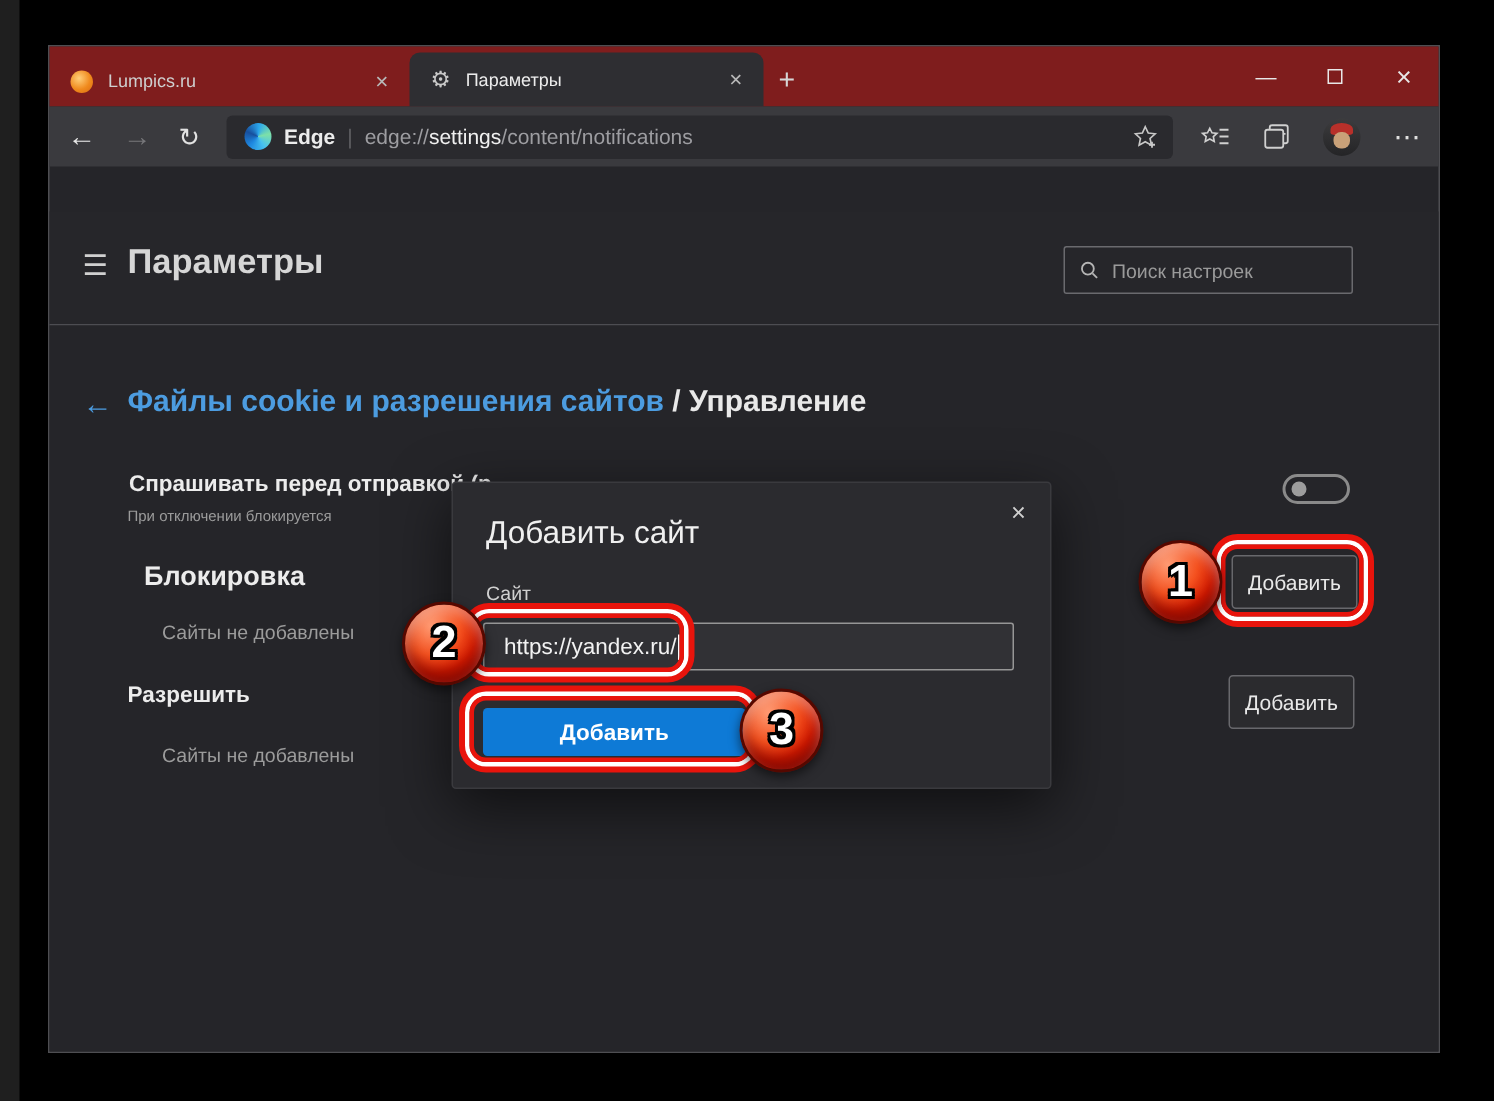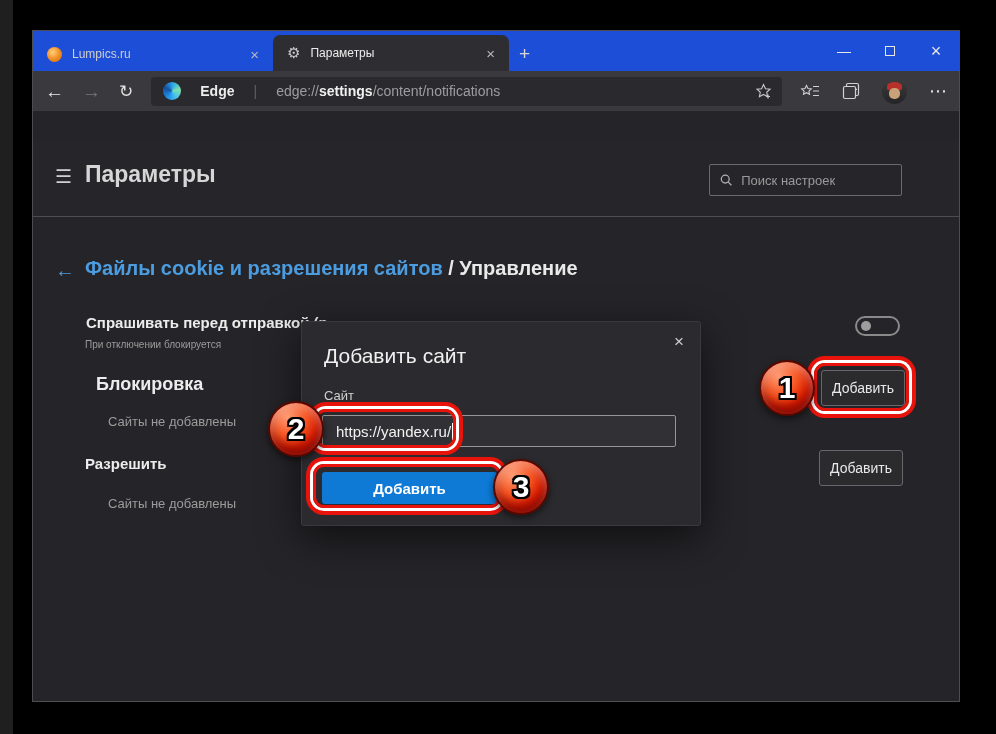--- a/index.html
+++ b/index.html
@@ -6,48 +6,48 @@
   html,body { background:#000; }
   body { font-family:"Liberation Sans", sans-serif; }
   #screen { position:relative; width:996px; height:734px; background:#000; overflow:hidden; }
   .left-strip { position:absolute; left:0; top:0; width:13px; height:734px; background:#1f1f1f; }
 
   
   .window { position:absolute; left:32px; top:30px; width:928px; height:672px;
             background:#252529; border:1px solid #4e4e52; }
 
   
-  .tabbar { position:absolute; left:0; top:0; width:926px; height:40px; background:#1d4ed8; display:flex; align-items:flex-end; }
+  .tabbar { position:absolute; left:0; top:0; width:926px; height:40px; background:#7f1d1d; display:flex; align-items:flex-end; }
   .tab { display:flex; align-items:center; height:34px; padding:0 10px 0 14px; width:240px; color:#cfcfcf; font-size:12px; }
   .tab.active { background:#2e2e32; border-radius:7px 7px 0 0; height:36px; color:#ececec; width:236px; }
   .tab .tab-title { flex:1; margin-left:10px; white-space:nowrap; overflow:hidden; }
   .tab-close { color:#b8b8b8; font-size:15px; padding:0 4px; cursor:default; }
   .favicon-orange { width:15px; height:15px; border-radius:50%;
       background:radial-gradient(circle at 38% 35%, #ffcf7a, #f08a1d 55%, #d86a10); flex:none; }
   .gear-glyph { color:#c8c8c8; font-size:15px; flex:none; }
   .newtab { color:#d6d6d6; font-size:19px; margin:0 0 6px 10px; }
   .wincontrols { position:absolute; right:0; top:0; height:40px; display:flex; }
   .wbtn { width:46px; height:40px; display:flex; align-items:center; justify-content:center; color:#e8e8e8; font-size:14px; }
   .max-box { width:10px; height:10px; border:1px solid #e8e8e8; display:inline-block; }
   .wbtn.close-btn { font-size:18px; }
 
   
   .toolbar { position:absolute; left:0; top:40px; width:926px; height:40px; background:#3a3a3e;
              display:flex; align-items:center; padding:0 12px; gap:18px; }
   .nav-glyph { font-size:19px; color:#e8e8e8; line-height:1; }
   .nav-glyph.disabled { color:#77777a; }
   .refresh-glyph { font-size:17px; color:#e2e2e2; }
   .addressbar { flex:1; height:29px; background:#2a2a2e; border-radius:4px; display:flex; align-items:center;
-                padding:0 10px 0 12px; gap:19px; min-width:0; }
+                padding:0 10px 0 12px; gap:8px; min-width:0; }
   .edge-logo { width:18px; height:18px; border-radius:50%; flex:none;
       background:conic-gradient(from 150deg, #46c1f0, #1e88e0, #174f9e, #2ba7ec, #7de0a8, #46c1f0); }
   .brand { color:#ececec; font-size:14px; font-weight:600; }
   .pipe { color:#5f5f63; font-size:14px; }
   .url { font-size:14px; color:#9d9da1; white-space:nowrap; overflow:hidden; flex:1; }
-  .url .url-bold { color:#f0f0f0; font-weight:700; }
+  .url .url-bold { color:#f0f0f0; font-weight:400; }
   .tool-icons { display:flex; align-items:center; gap:22px; }
   .avatar { position:relative; width:25px; height:25px; border-radius:50%; overflow:hidden;
             background:linear-gradient(#3c3c3e,#242426); flex:none; }
   .avatar .cap { position:absolute; left:5px; top:3px; width:15px; height:8px; background:#b8302a; border-radius:50% 50% 20% 20%; }
   .avatar .face { position:absolute; left:7px; top:9px; width:11px; height:11px; background:#c9a179; border-radius:45%; }
   .more-glyph { color:#e0e0e0; font-size:18px; }
 
   
   .favbar { position:absolute; left:0; top:80px; width:926px; height:30px; background:#2c2c30;
             display:flex; align-items:center; padding:0 12px; font-size:12.5px; color:#e3e3e3; }

